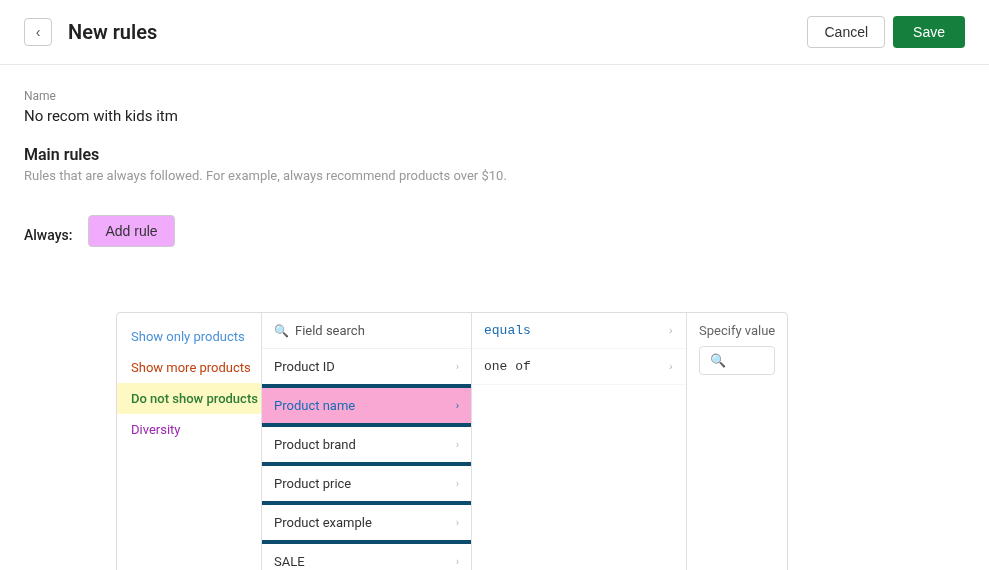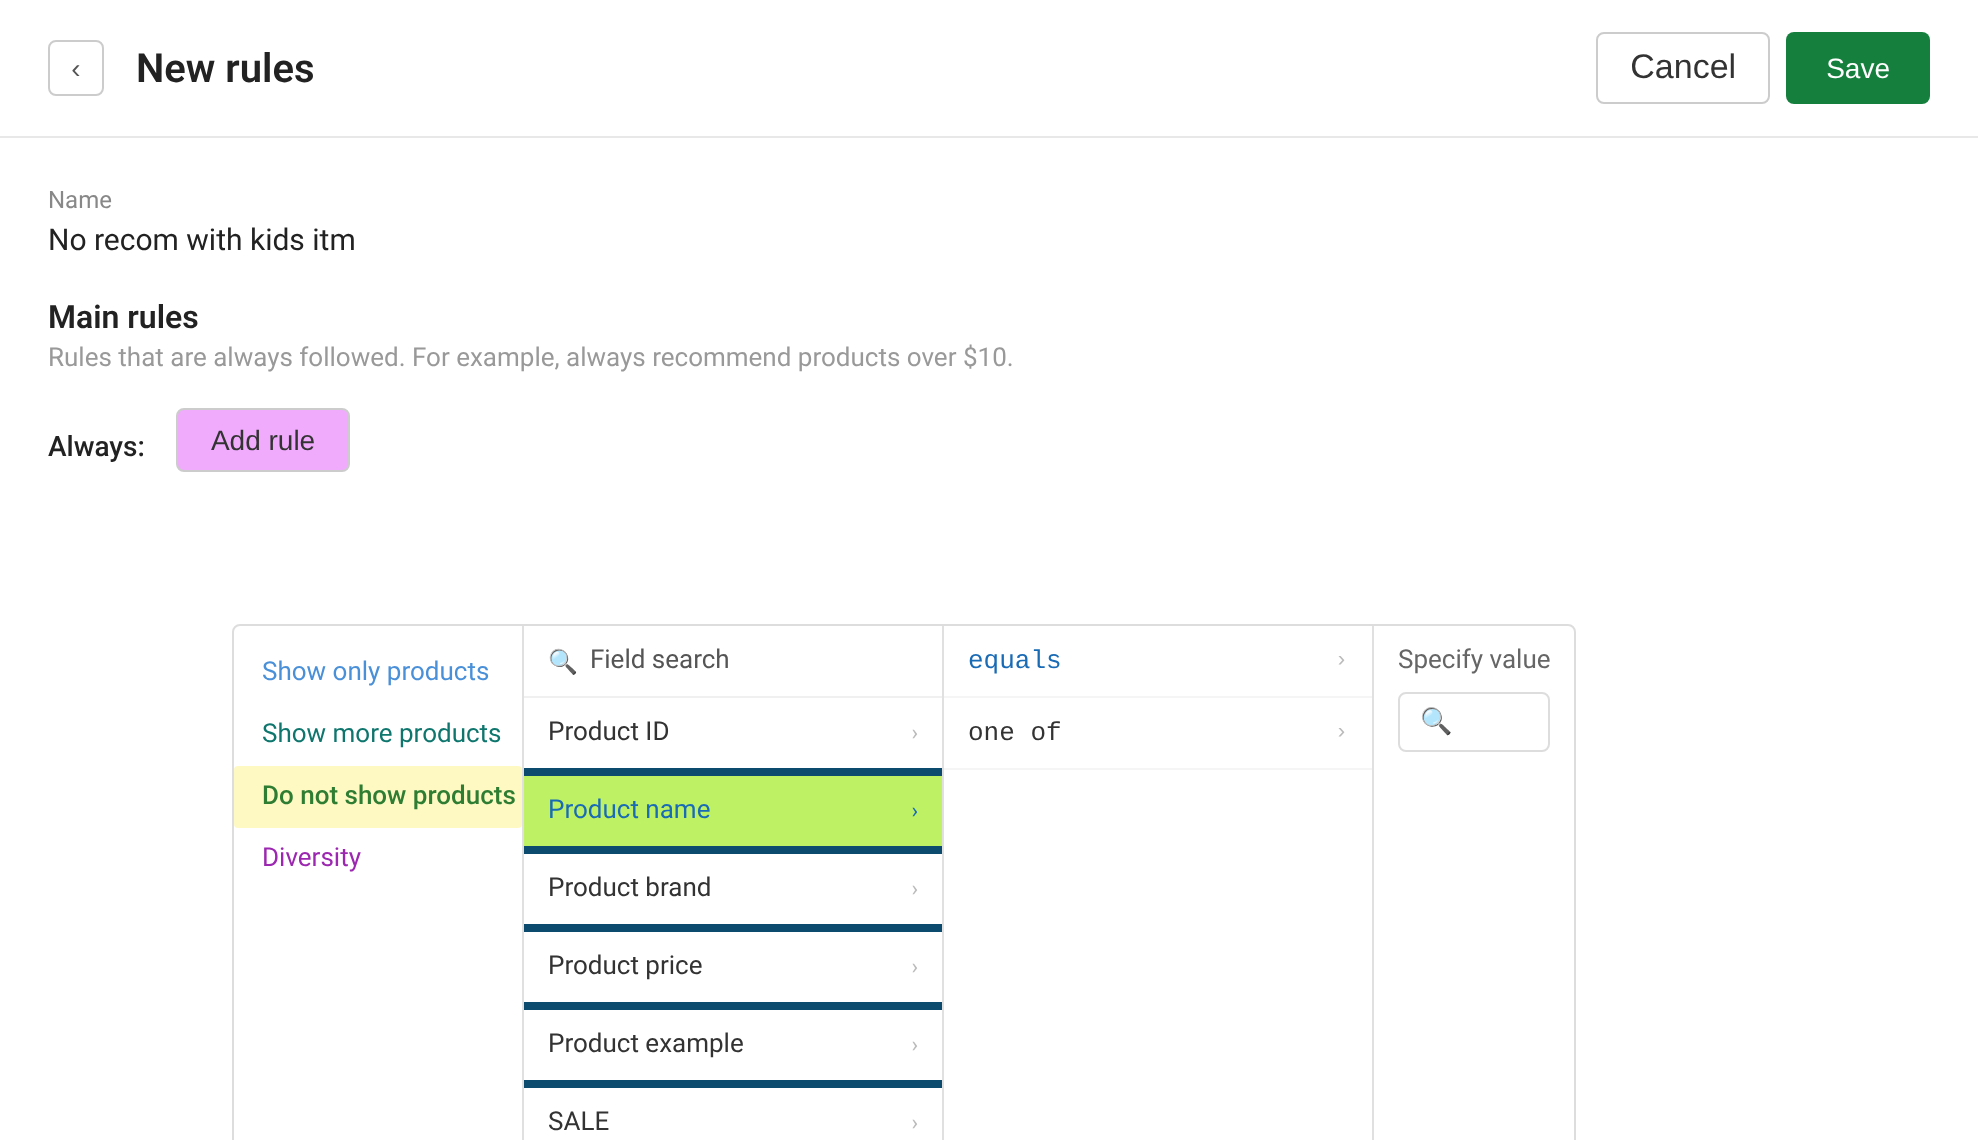--- a/index.html
+++ b/index.html
@@ -50,21 +50,21 @@
     .header-actions {
       display: flex;
       gap: 8px;
     }
     .btn-cancel {
       padding: 7px 16px;
       border: 1px solid #ccc;
       border-radius: 4px;
       background: #fff;
       cursor: pointer;
-      font-size: 17px;
+      font-size: 14px;
       color: #333;
     }
     .btn-save {
       padding: 7px 20px;
       border: none;
       border-radius: 4px;
       background: #15803d;
       color: #fff;
       cursor: pointer;
       font-size: 14px;
@@ -85,21 +85,21 @@
     }
     .section-title {
       font-size: 16px;
       font-weight: 600;
       color: #222;
       margin-bottom: 4px;
     }
     .section-desc {
       font-size: 13px;
       color: #999;
-      margin-bottom: 17px;
+      margin-bottom: 32px;
     }
     .always-row {
       display: flex;
       align-items: center;
       gap: 16px;
     }
     .always-label {
       font-size: 14px;
       font-weight: 500;
       color: #222;
@@ -133,21 +133,21 @@
       border-right: 1px solid #e0e0e0;
       padding: 8px 0;
     }
     .rule-type-item {
       padding: 8px 14px;
       font-size: 13px;
       cursor: pointer;
       white-space: nowrap;
     }
     .rule-type-item.show-only { color: #4a90d9; }
-    .rule-type-item.show-more { color: #0f766e; }
+    .rule-type-item.show-more { color: #c2410c; }
     .rule-type-item.do-not-show {
       background: #fef9c3;
       color: #2e7d32;
       border-radius: 2px;
       font-weight: 500;
     }
     .rule-type-item.diversity { color: #9c27b0; }
 
     
     .col-fields {
@@ -173,21 +173,21 @@
       display: flex;
       align-items: center;
       justify-content: space-between;
       padding: 10px 12px;
       font-size: 13px;
       color: #333;
       cursor: pointer;
       border-bottom: 4px solid #0c4a6e;
     }
     .field-item.selected {
-      background: #bef264;
+      background: #f9a8d4;
       color: #1a6bb5;
     }
     .field-item .chevron {
       color: #bbb;
       font-size: 11px;
     }
     .field-item.selected .chevron {
       color: #1a6bb5;
     }
 

